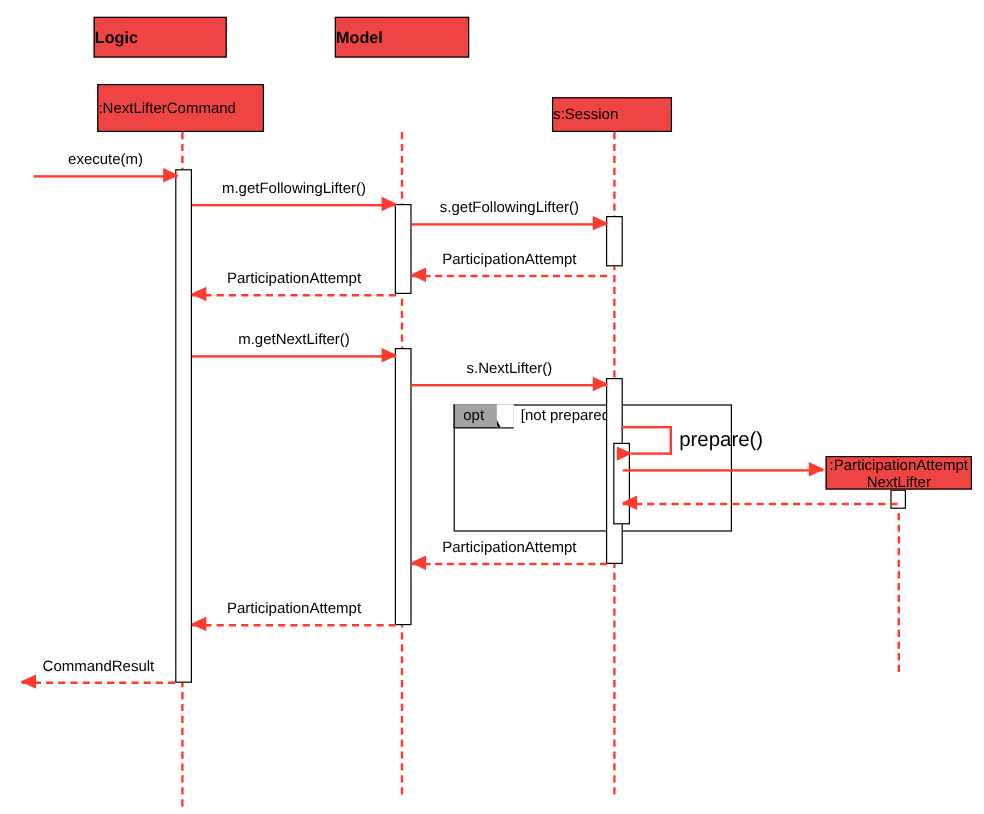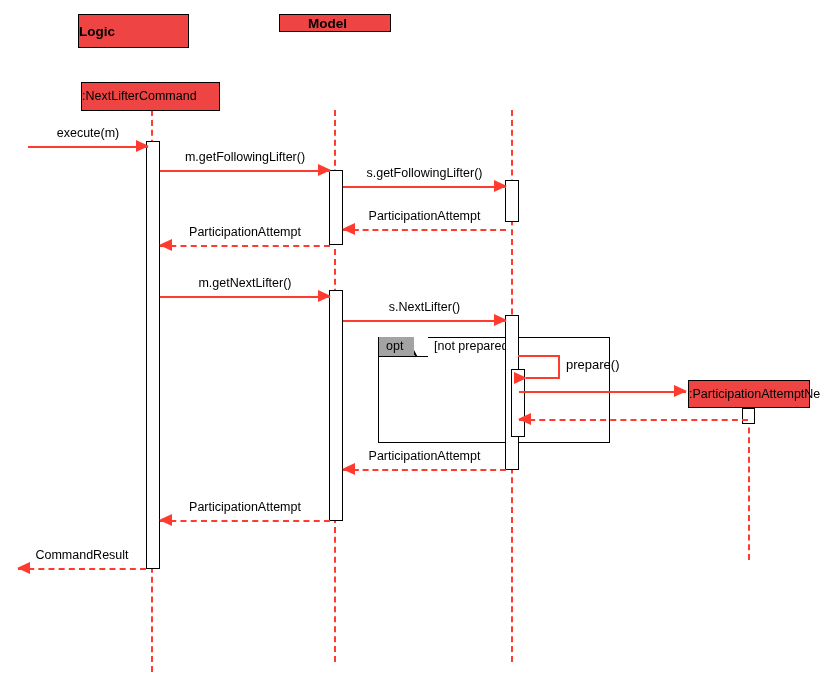--- a/index.html
+++ b/index.html
@@ -51,21 +51,21 @@
 
   
   .selfmsg{position:absolute;z-index:7;}
   .selfmsg .seg{position:absolute;background:#ff3b30;}
   .selfmsg .head{
     position:absolute;width:0;height:0;
     border-top:6.5px solid transparent;border-bottom:6.5px solid transparent;
     border-right:13px solid #ff3b30;
   }
   .selfmsg .label{
-    position:absolute;font-size:13px;color:#000;white-space:nowrap;
+    position:absolute;font-size:17px;color:#000;white-space:nowrap;
   }
 
   
   .fragment{
     position:absolute;box-sizing:border-box;border:1.6px solid #000;
     background:transparent;z-index:3;
   }
   .fragtag{
     position:absolute;box-sizing:border-box;
     border-left:1.6px solid #000;border-bottom:1.6px solid #000;
@@ -88,31 +88,34 @@
   }
 </style>
 </head>
 <body>
 
 <div id="canvas">
 
   <div class="pkgbox" style="left:78px;top:14px;width:111px;height:34px;">
     <span>Logic</span>
   </div>
-  <div class="pkgbox" style="left:279px;top:14px;width:112px;height:18px;padding-left:28px;">
+  <div class="pkgbox" style="left:279px;top:14px;width:112px;height:34px;">
     <span>Model</span>
   </div>
 
-  <div class="instbox" style="left:81px;top:82px;width:139px;height:29px;">
+  <div class="instbox" style="left:81px;top:70px;width:139px;height:40px;">
     <span>:NextLifterCommand</span>
   </div>
 
 
-
-  <div class="instbox two" style="left:688px;top:380px;width:122px;height:28px;flex-direction:row;">
+  <div class="instbox" style="left:460px;top:81px;width:100px;height:29px;">
+    <span>s:Session</span>
+  </div>
+
+  <div class="instbox two" style="left:688px;top:380px;width:122px;height:28px;flex-direction:column;">
     <span>:ParticipationAttempt</span>
     <span>NextLifter</span>
   </div>
 
   <div class="lifeline" style="left:151px;top:110px;height:562px;"></div>
   <div class="lifeline" style="left:334px;top:110px;height:552px;"></div>
   <div class="lifeline" style="left:511px;top:110px;height:552px;"></div>
   <div class="lifeline" style="left:748px;top:408px;height:152px;"></div>
 
   <div class="activation" style="left:146px;top:141px;width:14px;height:428px;"></div>

